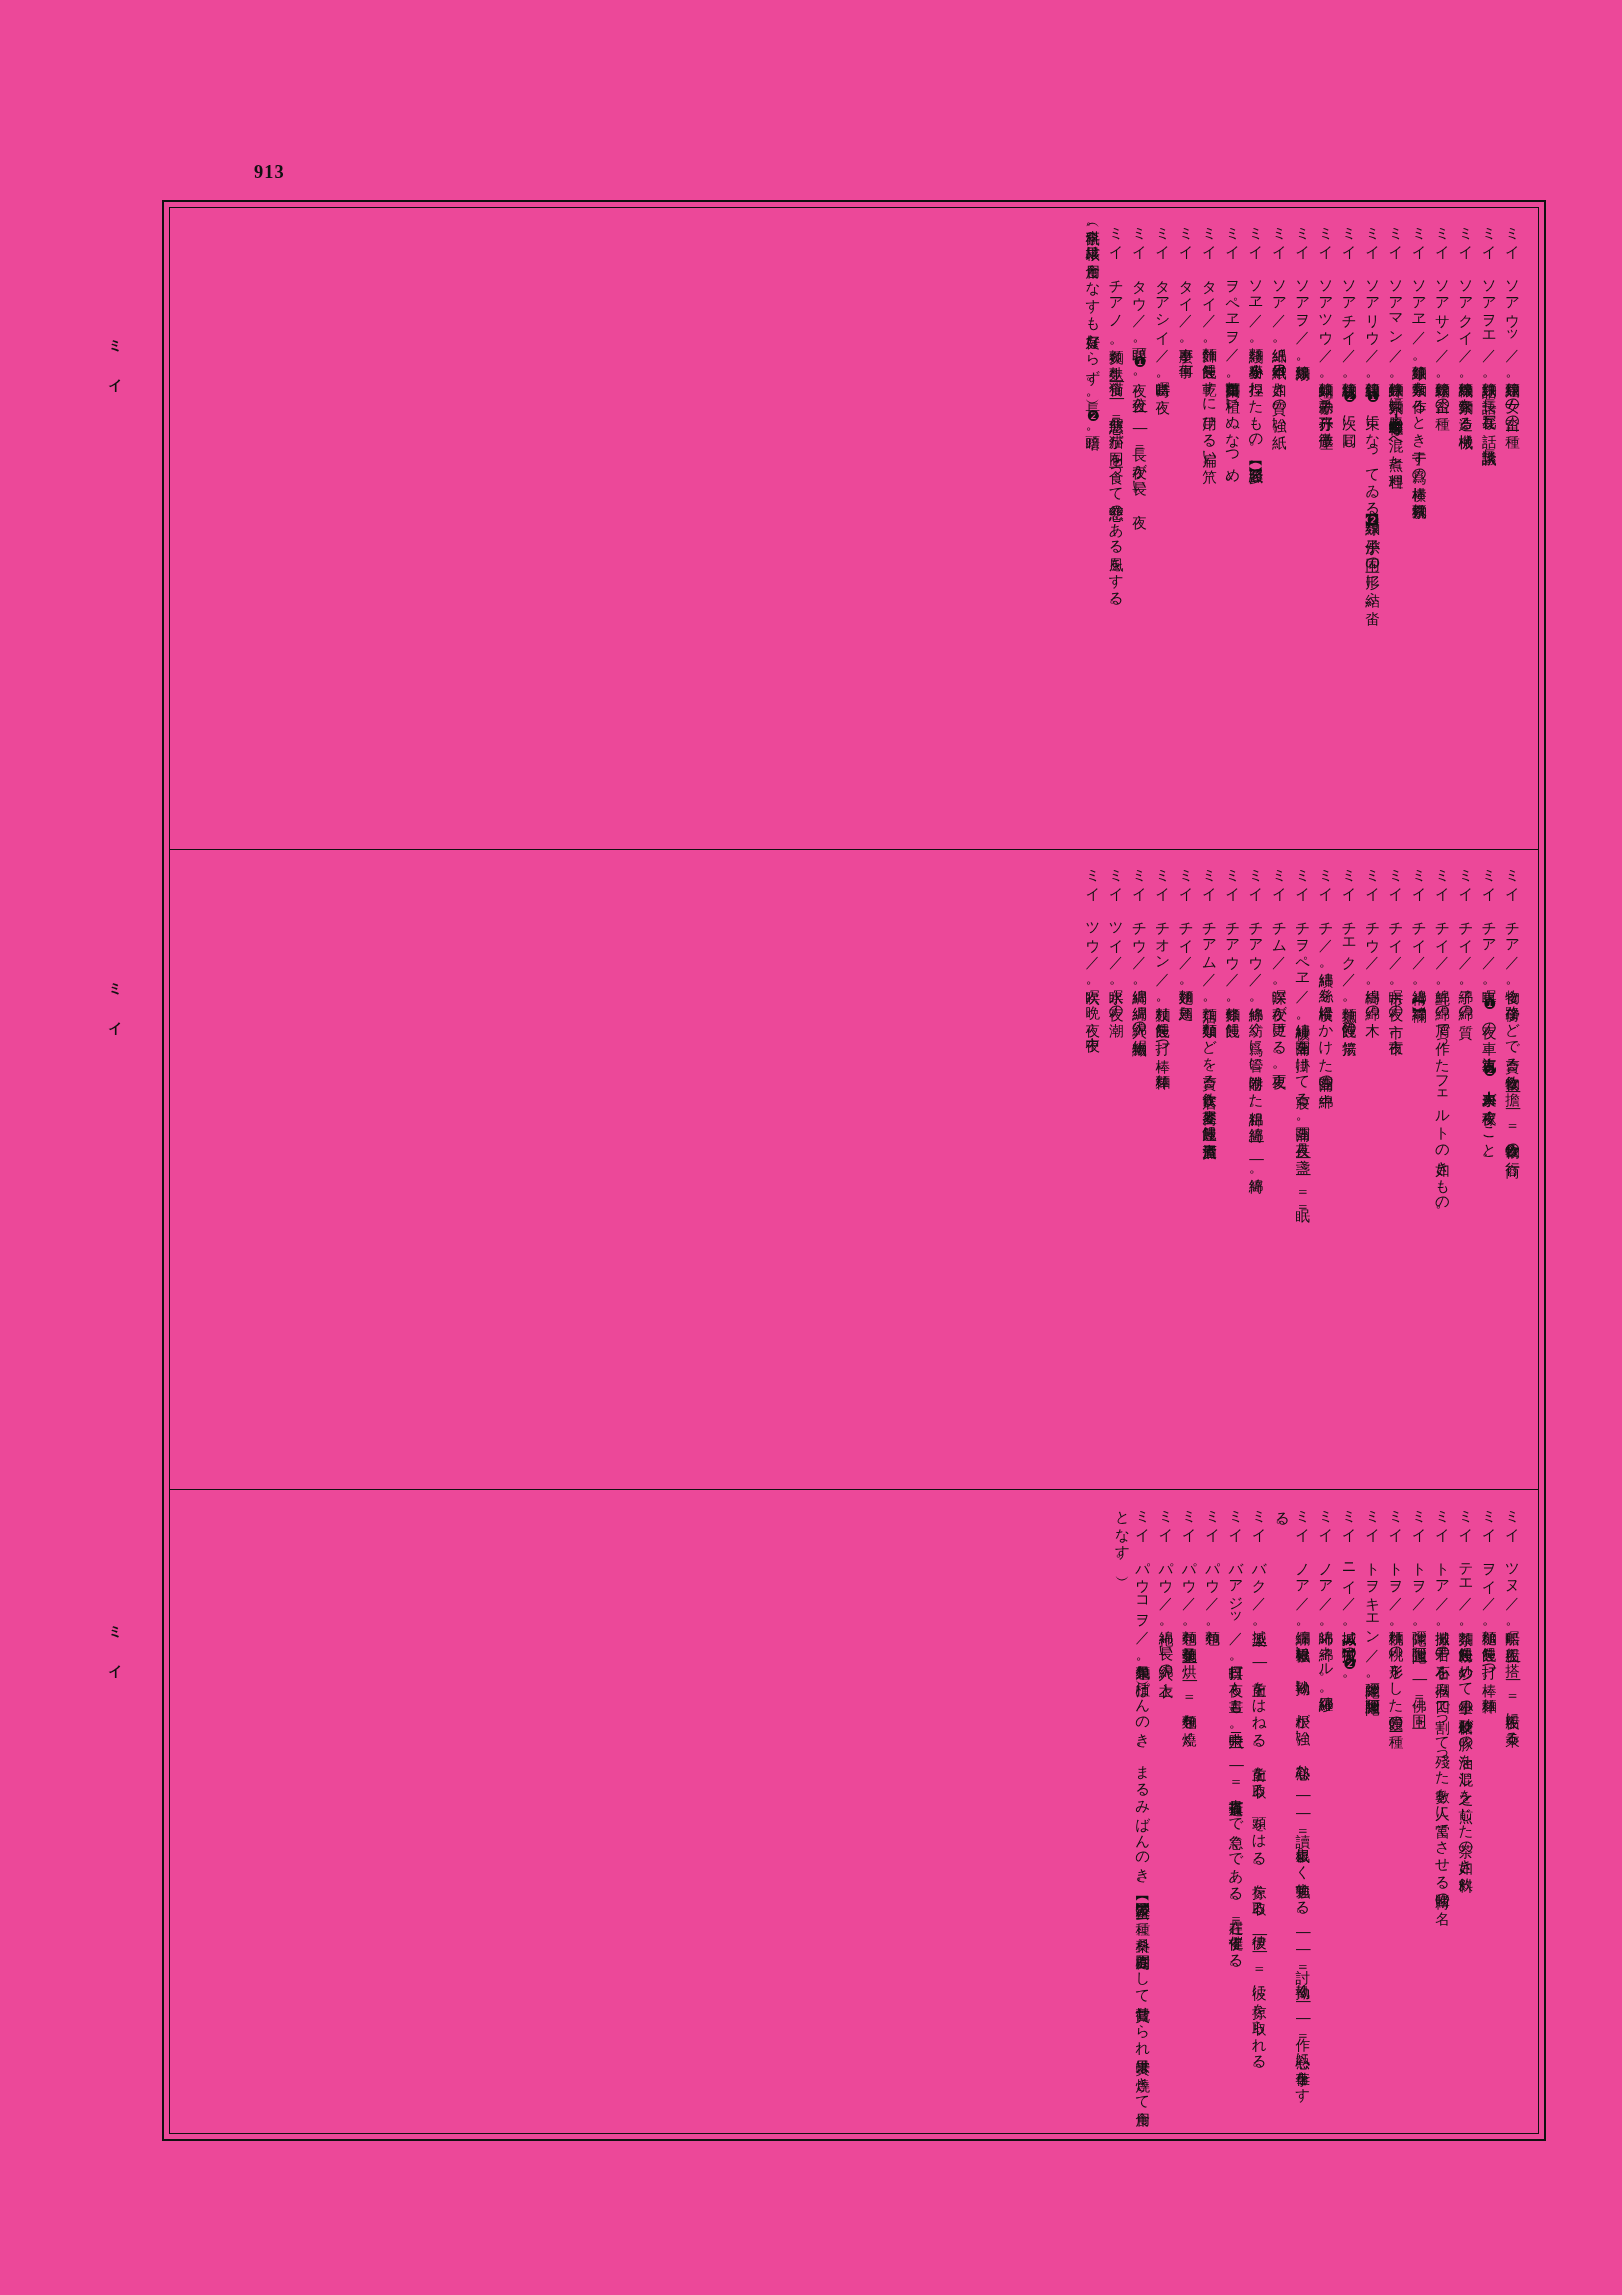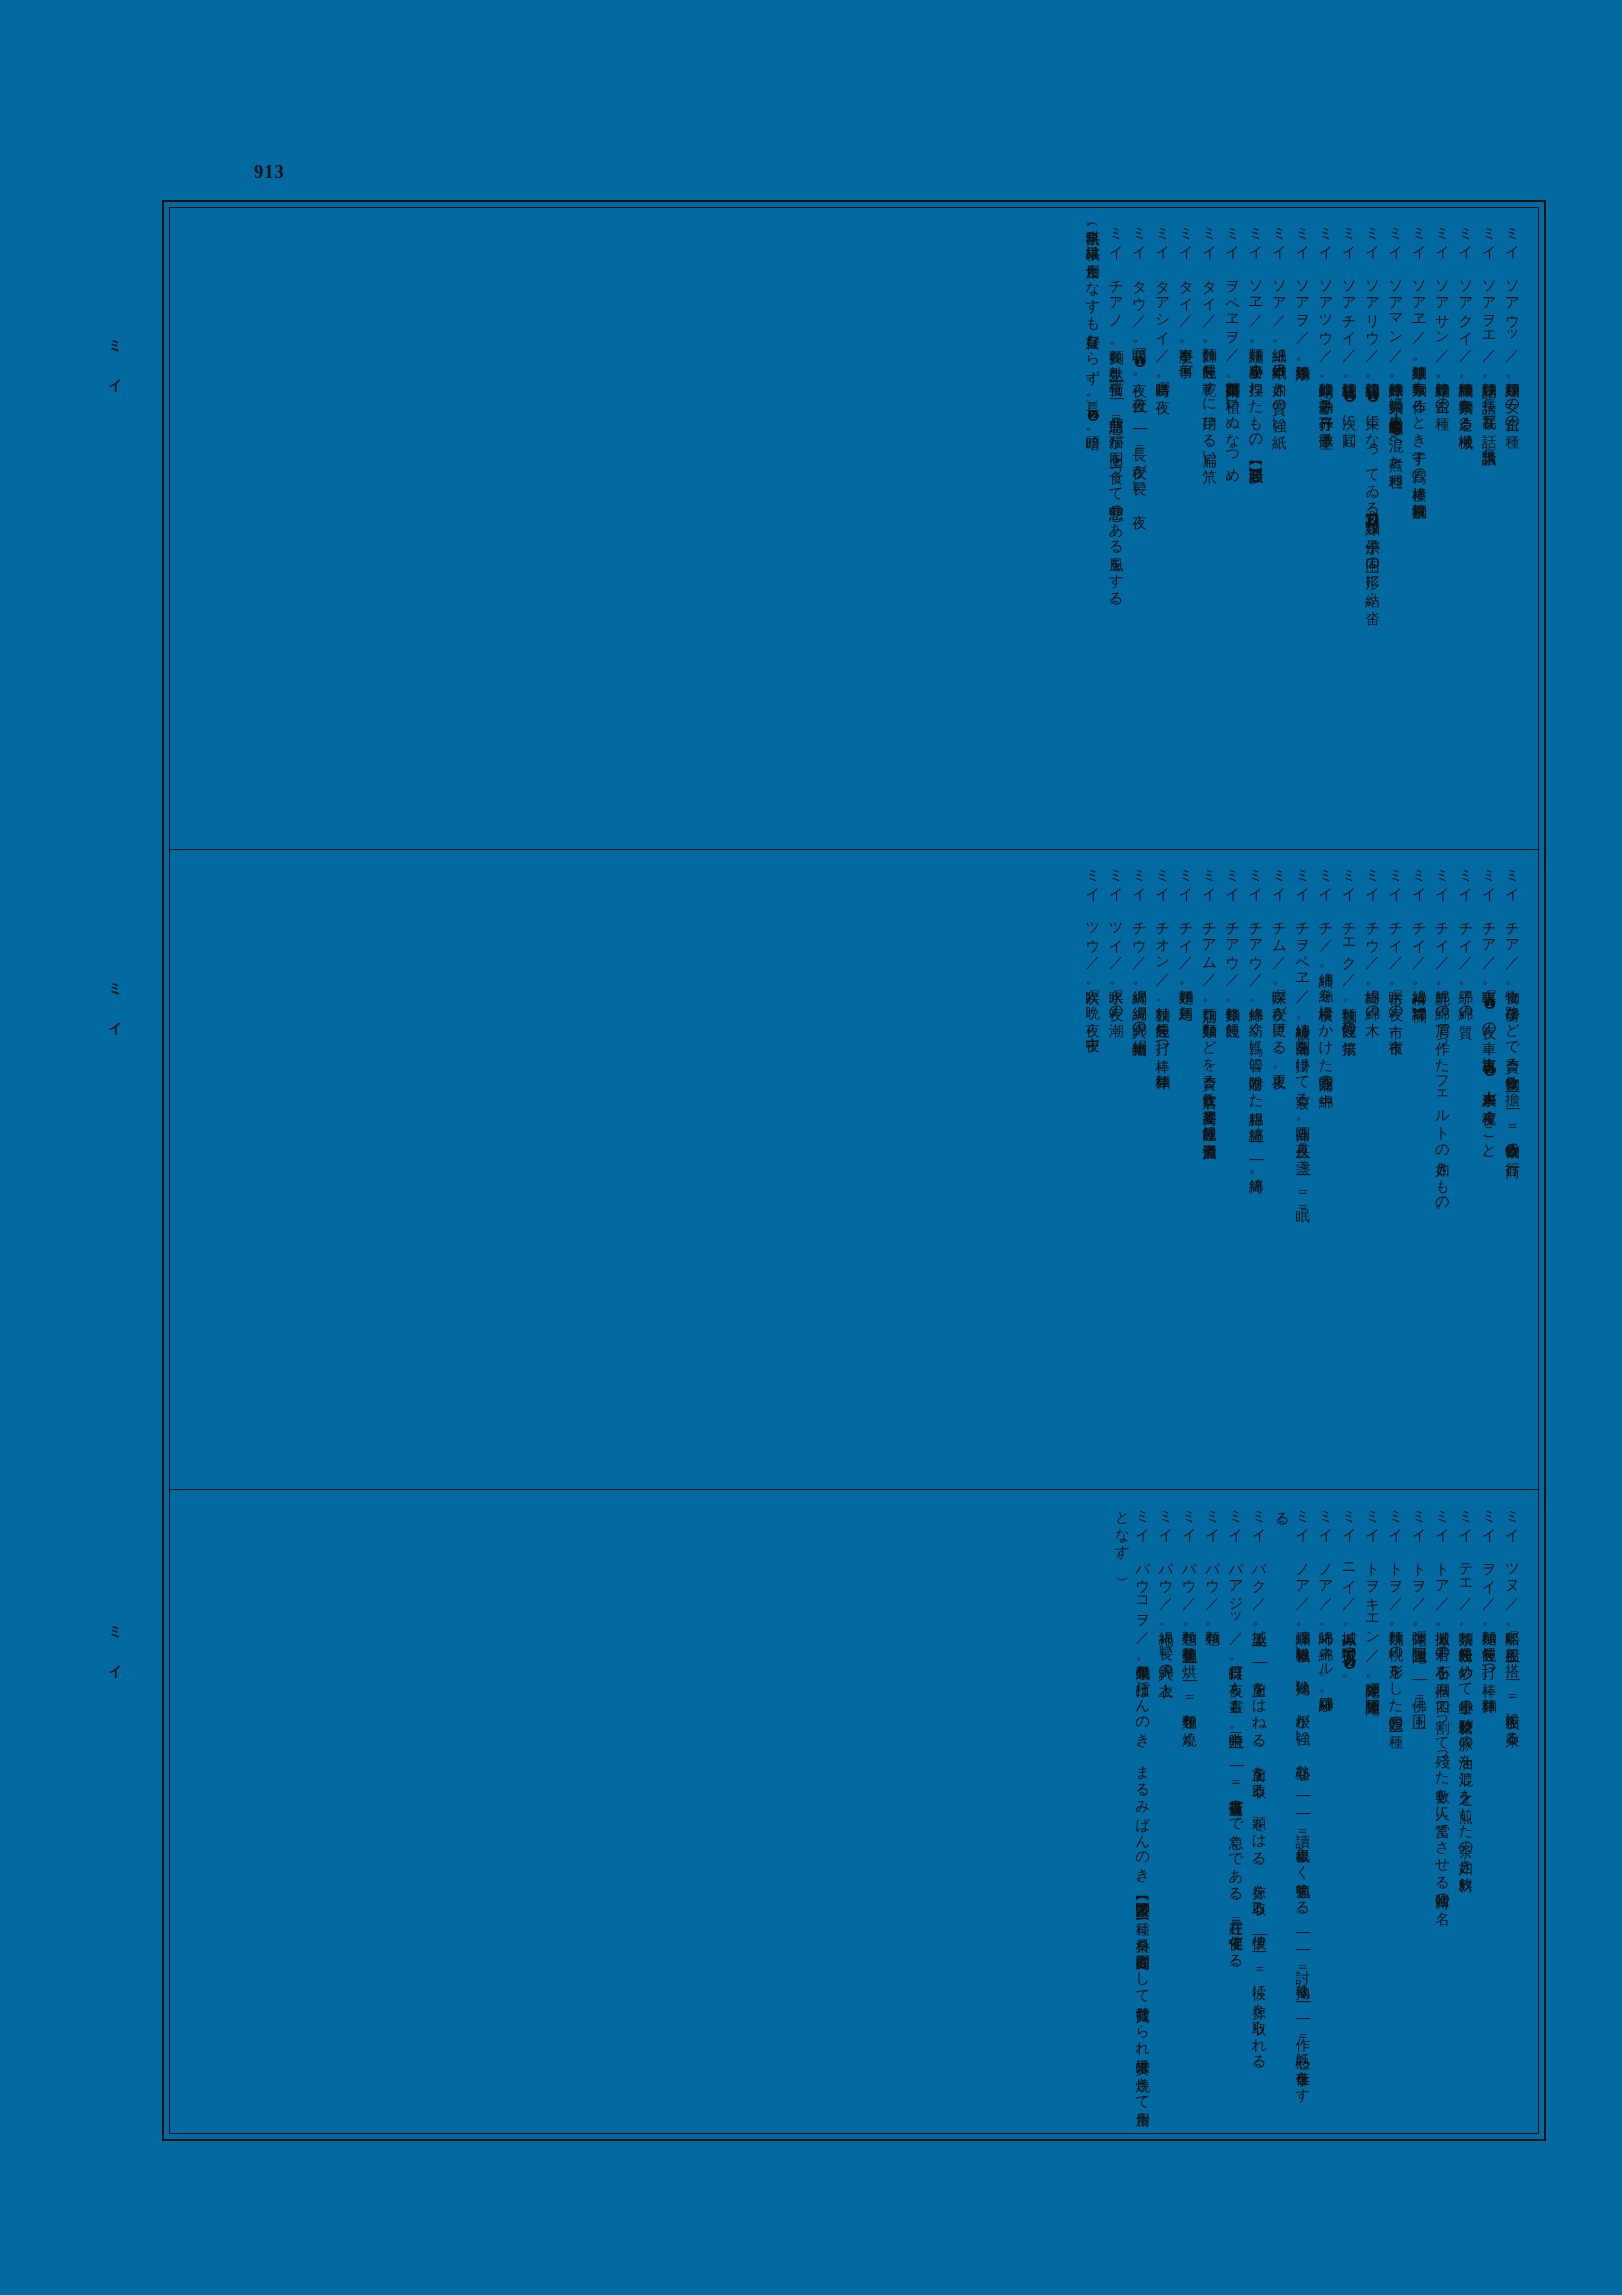--- a/index.html
+++ b/index.html
@@ -13,21 +13,21 @@
     font-family: "DejaVu Sans", sans-serif;
     color: #111111;
     position: relative;
     overflow: hidden;
   }
   .page {
     position: absolute;
     left: 0; top: 0;
     width: 1623px;
     height: 2295px;
-    background: #0369a1;
+    background: #ec4899;
   }
   
   .page-number {
     position: absolute;
     left: 254px;
     top: 162px;
     font-size: 18.4px;
     font-weight: bold;
     font-family: "Liberation Serif", serif;
     letter-spacing: 1.1px;

